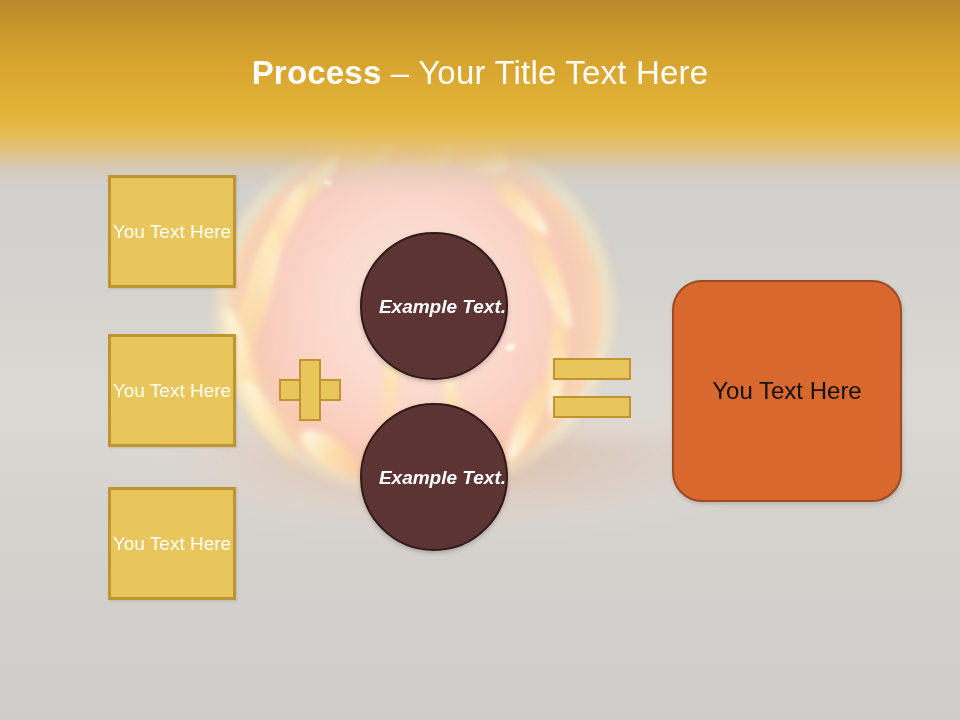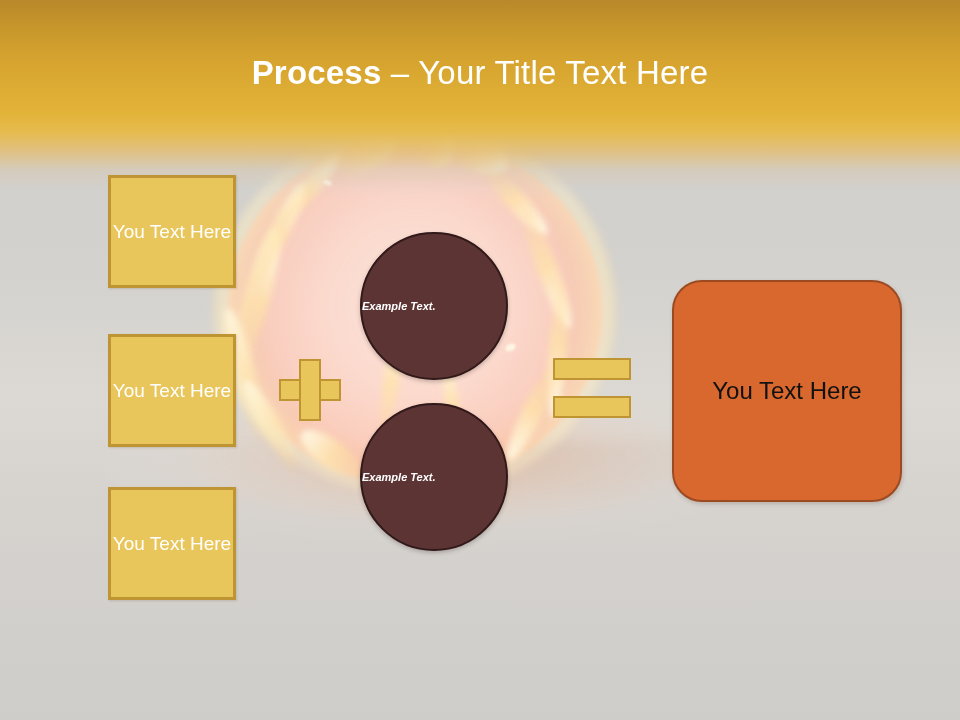--- a/index.html
+++ b/index.html
@@ -168,23 +168,23 @@
 
   
   .circle {
     position:absolute;
     width:148px; height:148px;
     border-radius:50%;
     background:#5c3433;
     border:2px solid #31191a;
     display:flex;
     align-items:center;
-    justify-content:flex-start;
+    justify-content:flex-end;
     color:#ffffff;
-    font-size:11px;
+    font-size:19px;
     line-height:23px;
     font-weight:bold;
     font-style:italic;
     text-align:center;
     box-shadow:0 2px 4px rgba(40,20,20,0.25);
   }
   #circle1 { left:360px; top:232px; }
   #circle2 { left:360px; top:403px; }
 
   

